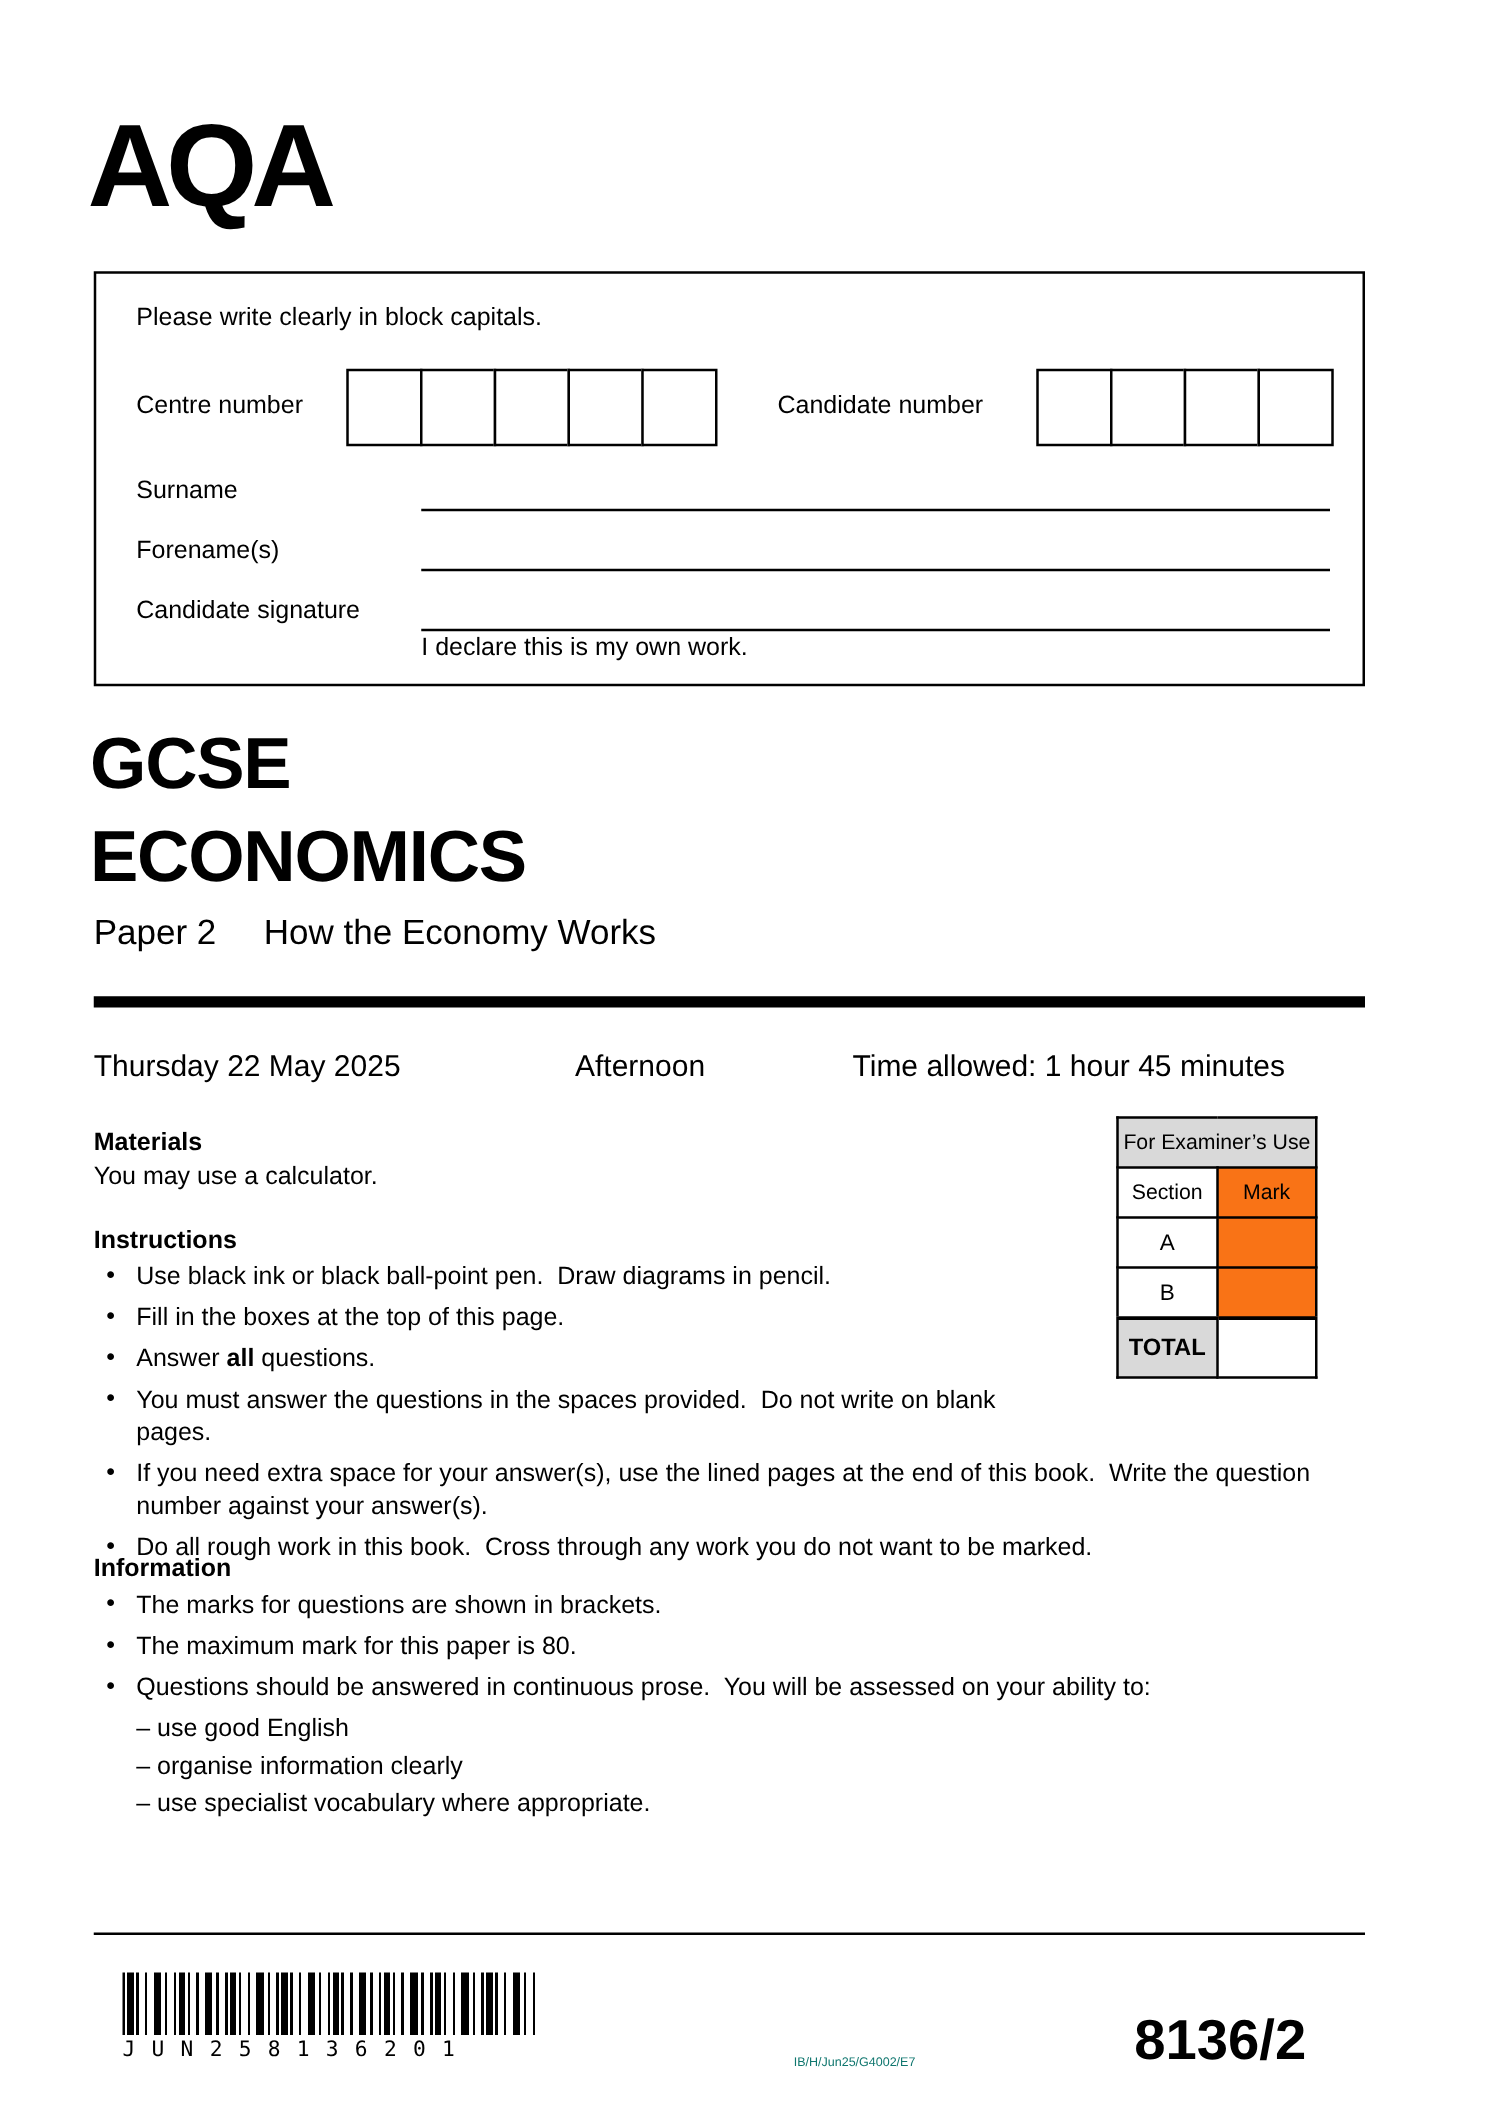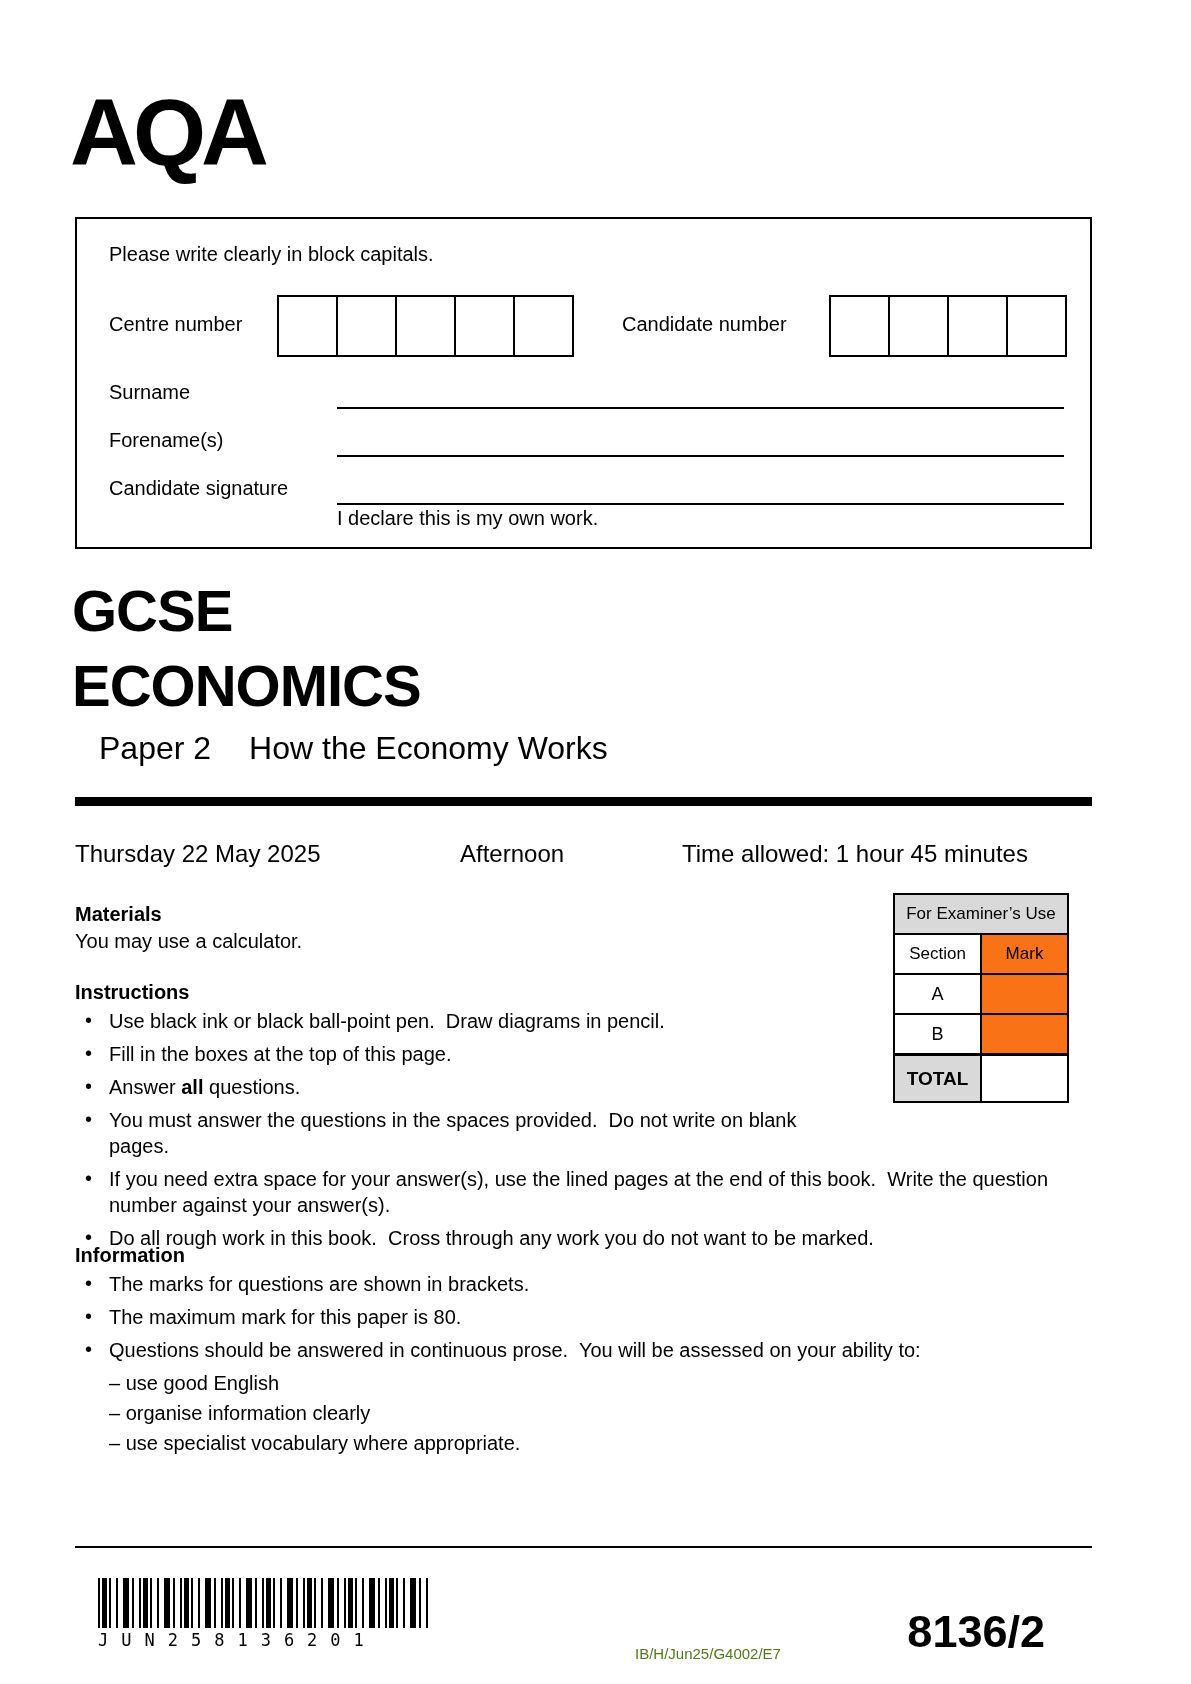--- a/index.html
+++ b/index.html
@@ -18,60 +18,60 @@
   .cells{position:absolute;display:flex;top:76px;}
   .cell{width:57px;height:58px;border:2px solid #000;margin-left:-2px;background:#fff;box-sizing:content-box;}
   .cell:first-child{margin-left:0;}
   .field-label{position:absolute;left:32px;font-size:20px;}
   .wline{position:absolute;left:260px;width:727px;border-bottom:2px solid #000;height:0;}
   .declaration{position:absolute;left:260px;top:288px;font-size:20px;}
 
   
   .h-qual{position:absolute;left:72px;top:577px;font-size:58px;font-weight:700;letter-spacing:-1px;}
   .h-subj{position:absolute;left:72px;top:652px;font-size:58px;font-weight:700;letter-spacing:-1px;}
-  .paper-line{position:absolute;left:75px;top:730px;font-size:32px;margin-left:24px;}
+  .paper-line{position:absolute;left:75px;top:730px;font-size:28px;}
   .paper-line .gap{display:inline-block;width:38px;}
   .rule{position:absolute;left:75px;top:797px;width:1017px;height:9px;background:#000;}
 
   
   .session{position:absolute;top:840px;left:0;width:1191px;font-size:24px;}
   .session .date{position:absolute;left:75px;white-space:nowrap;}
   .session .ampm{position:absolute;left:460px;white-space:nowrap;}
   .session .time{position:absolute;left:682px;white-space:nowrap;}
 
   .sec-h{position:absolute;left:75px;font-size:20px;font-weight:700;}
   .sec-body{position:absolute;left:75px;font-size:20px;white-space:pre-wrap;}
 
   
   .blist{position:absolute;left:75px;width:1000px;font-size:20px;line-height:26px;}
   .li{position:relative;padding-left:34px;margin-bottom:7px;white-space:pre-wrap;}
   .li::before{content:"\2022";position:absolute;left:10px;top:-1px;font-size:20px;}
   .li.narrow{width:700px;}
   .subline{padding-left:34px;margin-bottom:4px;white-space:pre-wrap;}
 
   
-  .exam-table{position:absolute;left:893px;top:893px;width:176px;border-collapse:collapse;
+  .exam-table{position:absolute;left:893px;top:893px;width:161px;border-collapse:collapse;
               font-size:17px;text-align:center;table-layout:fixed;}
   .exam-table td{border:2px solid #000;padding:0;height:38px;vertical-align:middle;background:#fff;}
   .exam-table .t-title{background:#d9d9d9;height:38px;border-bottom:2px solid #000;}
   .exam-table .c1{width:97px;}
   .exam-table .c2{width:103px;}
   .exam-table .grey{background:#f97316;}
   .exam-table .t-ab{font-size:18px;}
   .exam-table tr.totalrow td{border-top:3px solid #000;height:45px;}
   .exam-table .t-total{font-weight:700;font-size:19px;background:#d9d9d9;}
   .exam-table{border:1px solid #000;}
 
   
   .thinrule{position:absolute;left:75px;top:1546px;width:1017px;height:2px;background:#000;}
   .barcode{position:absolute;left:98px;top:1578px;width:330px;height:50px;
      background:repeating-linear-gradient(90deg,#000 0 2px,#fff 2px 4px,#000 4px 9px,#fff 9px 11px,#000 11px 13px,#fff 13px 18px,#000 18px 20px,#fff 20px 25px,#000 25px 31px,#fff 31px 34px,#000 34px 36px,#fff 36px 41px);}
   .barcode-text{position:absolute;left:98px;top:1630px;width:330px;
      font-family:"DejaVu Sans Mono",monospace;font-size:17px;letter-spacing:13px;white-space:nowrap;}
-  .footer-ref{position:absolute;left:635px;top:1645px;font-size:15px;color:#4d7c0f;text-align:center;}
+  .footer-ref{position:absolute;left:635px;top:1645px;font-size:10px;color:#0f766e;text-align:center;}
   .big-code{position:absolute;right:146px;top:1606px;font-size:45px;font-weight:700;}
 </style>
 </head>
 <body>
 
 <div class="page">
 
   <div class="logo">AQA</div>
 
   <div class="cand-box">

